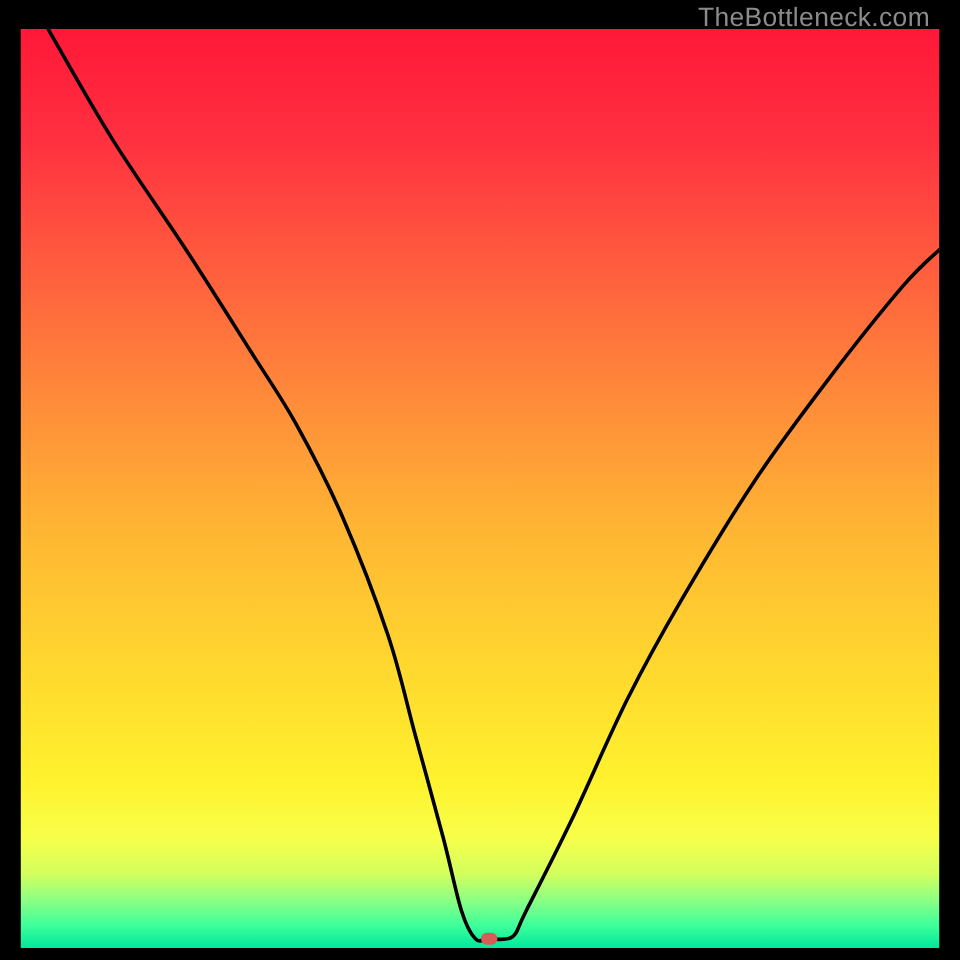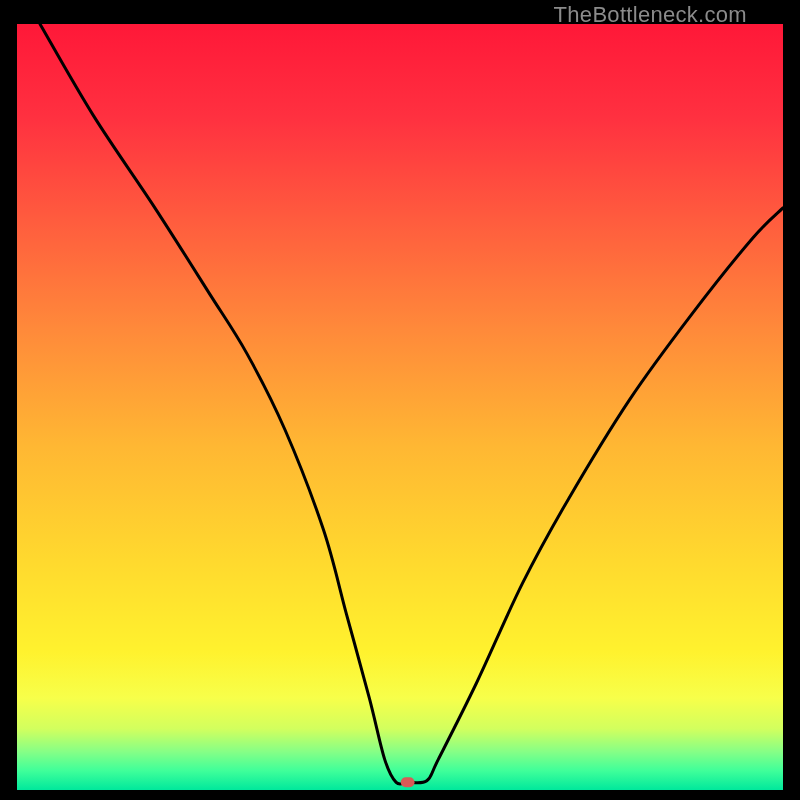--- a/index.html
+++ b/index.html
@@ -7,20 +7,21 @@
     padding: 0;
     width: 800px;
     height: 800px;
     background: #000000;
     overflow: hidden;
   }
   .wrapper {
     position: relative;
     width: 759px;
     height: 800px;
+    padding-left: 28px;
   }
   .watermark {
     position: absolute;
     top: 2px;
     right: 12px;
     font-family: Arial, Helvetica, sans-serif;
     font-size: 22px;
     color: #8b8b8b;
     letter-spacing: 0.3px;
     user-select: none;

